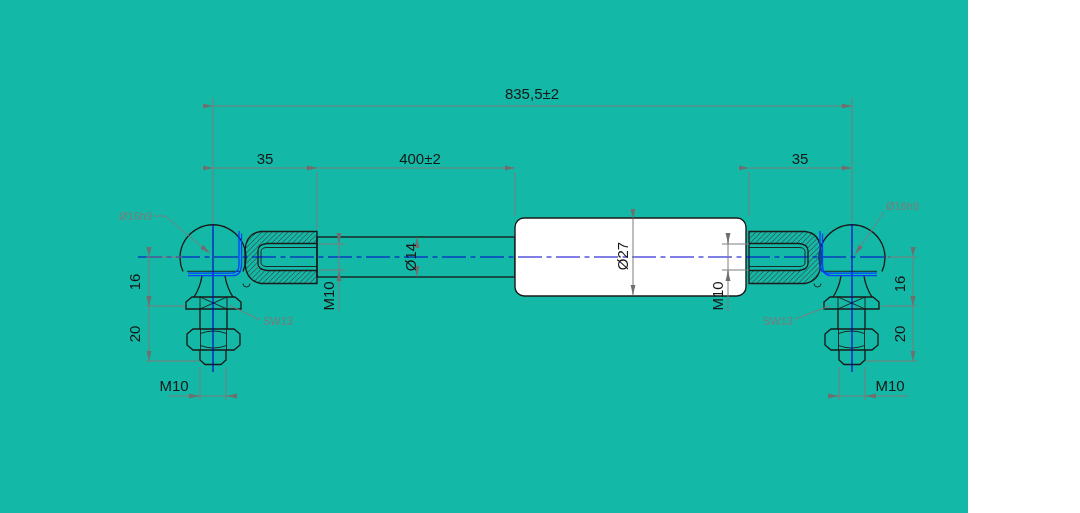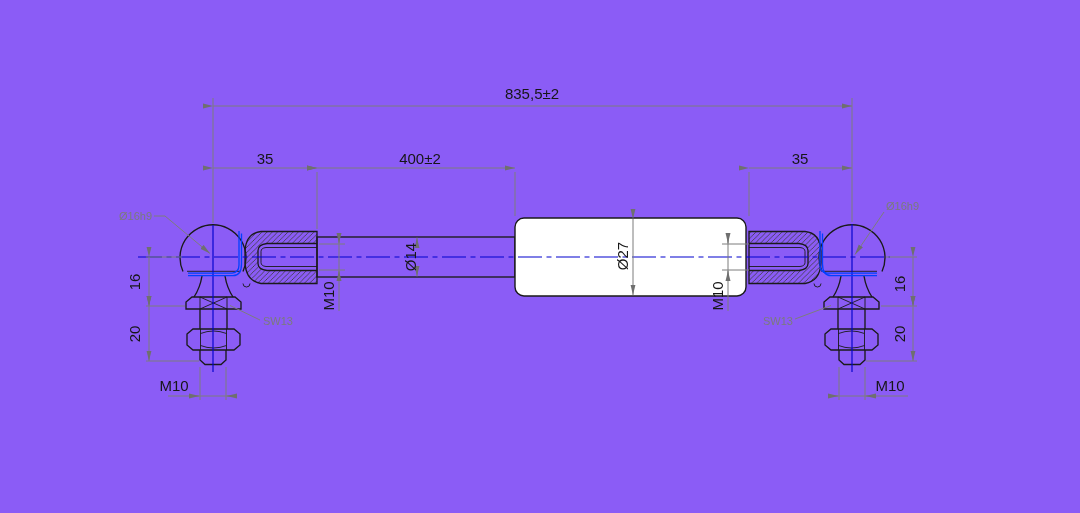--- a/index.html
+++ b/index.html
@@ -1,16 +1,16 @@
 <!DOCTYPE html>
 <html><head>
 <meta charset="utf-8">
 <style>
   html,body{margin:0;padding:0;background:#ffffff;}
-  .stage{width:1080px;height:513px;background:#8b5cf6;overflow:hidden;}
+  .stage{width:968px;height:513px;background:#14b8a6;overflow:hidden;}
   svg{display:block;}
   .dim-text{font-family:"Liberation Sans","DejaVu Sans",sans-serif;font-size:15px;fill:#161616;}
   .lbl-text{font-family:"Liberation Sans","DejaVu Sans",sans-serif;font-size:11px;fill:#7b7b7b;}
   .outline{stroke:#1a1a1a;stroke-width:1.35;fill:none;}
   .outline-thin{stroke:#1a1a1a;stroke-width:0.9;fill:none;}
   .dimline{stroke:#7d7d7d;stroke-width:1;fill:none;}
   .cline{stroke:#0000cd;stroke-width:1.15;fill:none;}
   .hl{stroke:#0040ff;stroke-width:1.3;fill:none;}
 </style>
 </head>

